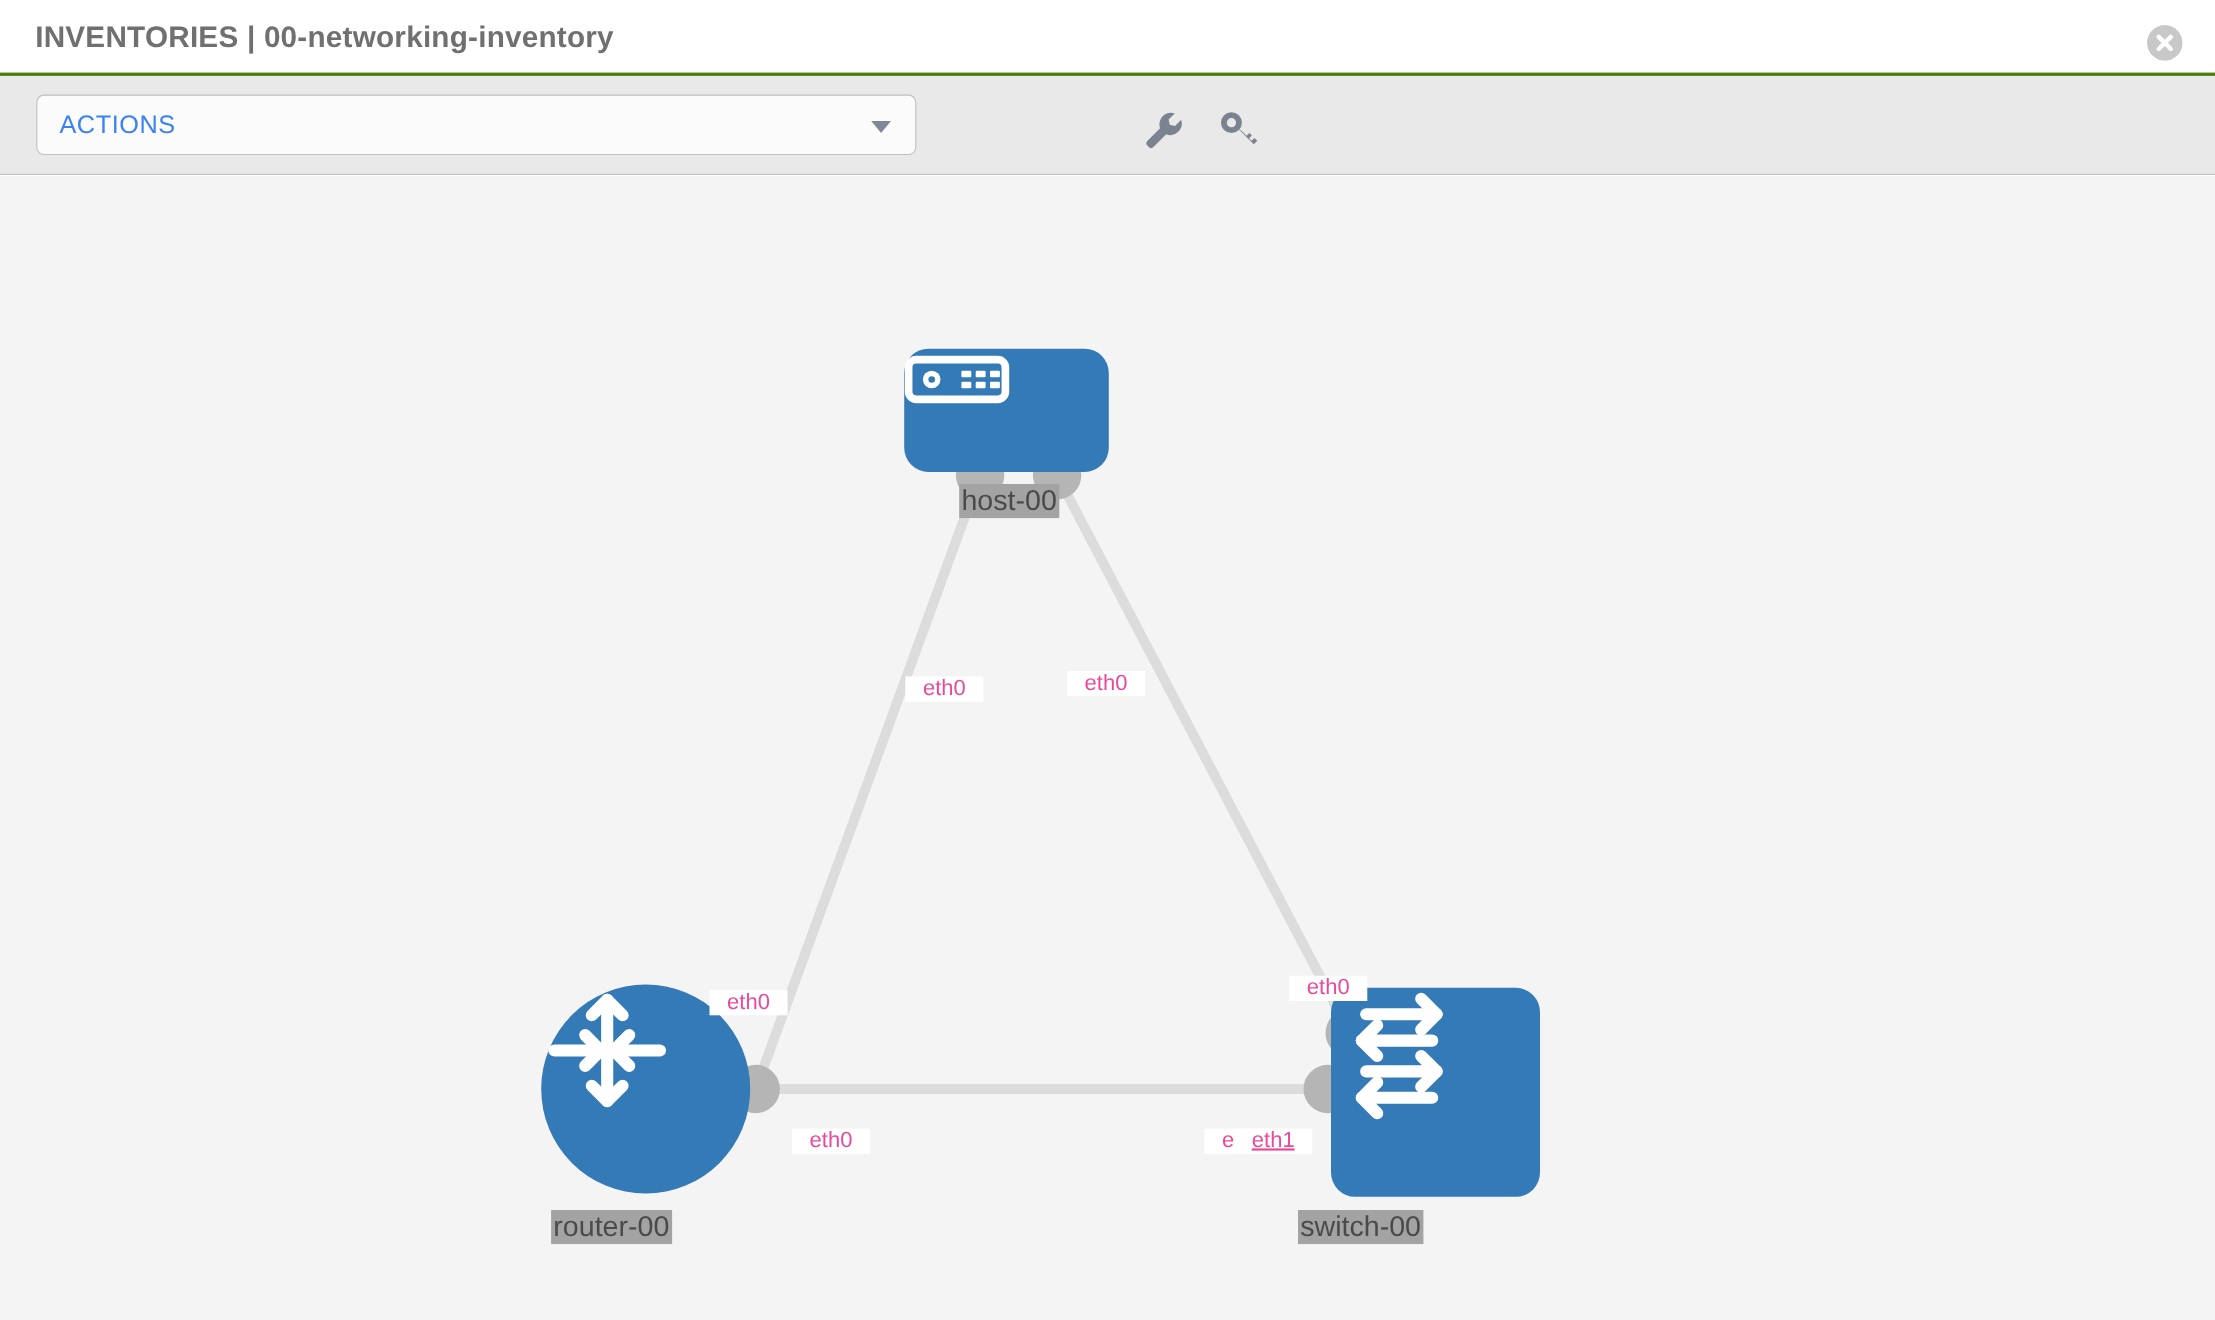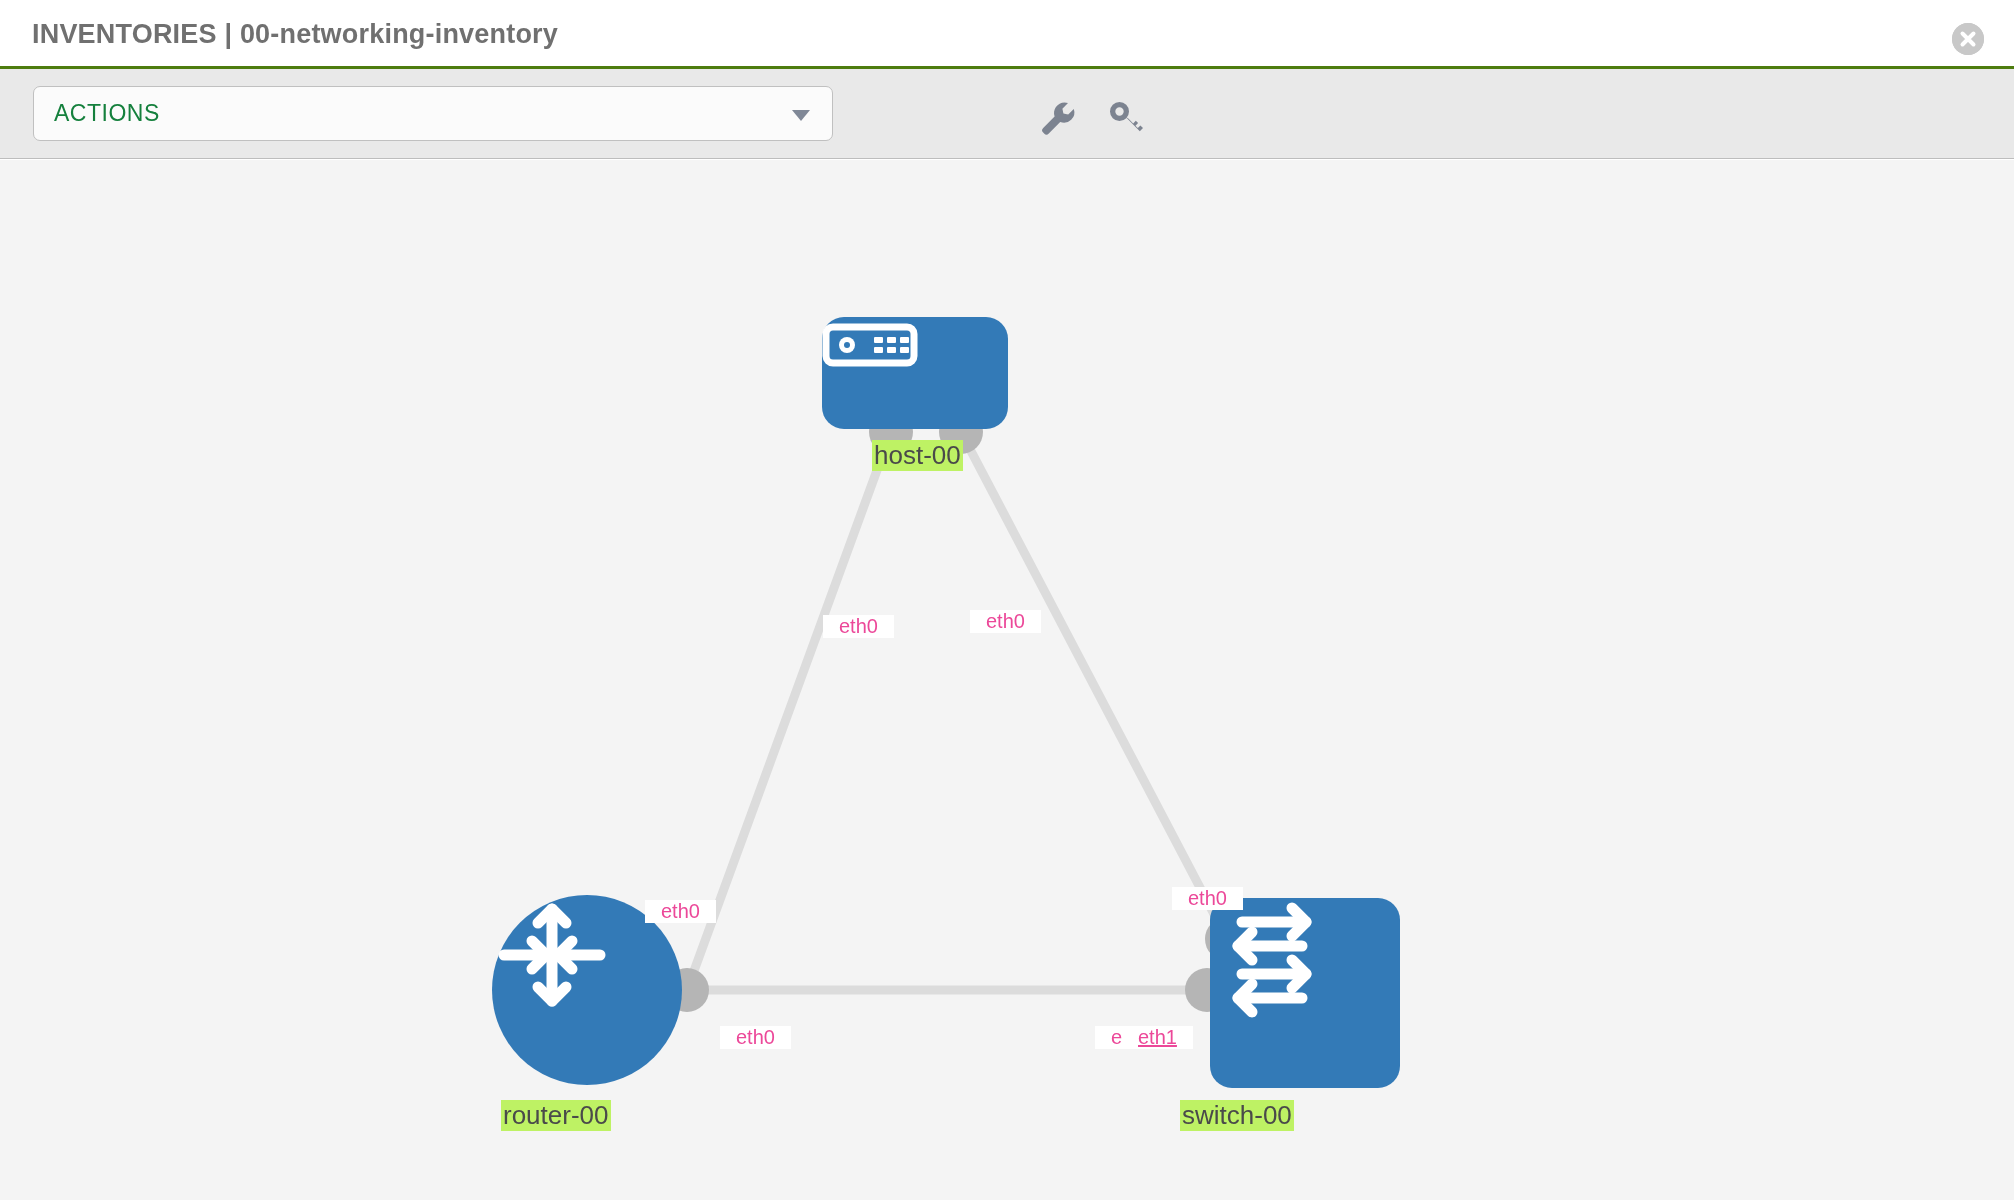--- a/index.html
+++ b/index.html
@@ -68,21 +68,21 @@
     background: #fbfbfb;
     border: 1px solid #c0c0c0;
     border-radius: 7px;
     display: flex;
     align-items: center;
     cursor: pointer;
   }
   .actions-select .sel-label {
     margin-left: 20px;
     font-size: 23px;
-    color: #15803d;
+    color: #3b82f6;
     letter-spacing: 0.5px;
   }
   .caret {
     position: absolute;
     right: 22px;
     top: 50%;
     margin-top: -4px;
     width: 0; height: 0;
     border-left: 9px solid transparent;
     border-right: 9px solid transparent;
@@ -138,21 +138,21 @@
     justify-content: center;
     cursor: pointer;
   }
   .node-shape.rounded { border-radius: 22px; }
   .node-shape.circle  { border-radius: 50%; }
 
   .node-label {
     position: absolute;
     font-size: 26px;
     color: #4a4a4a;
-    background: #bef264;
+    background: #a3a3a3;
     white-space: nowrap;
     padding: 0 2px;
     text-align: center;
   }
 
   .port {
     position: absolute;
     width: 44px; height: 44px;
     border-radius: 50%;
     background: #b5b5b5;

